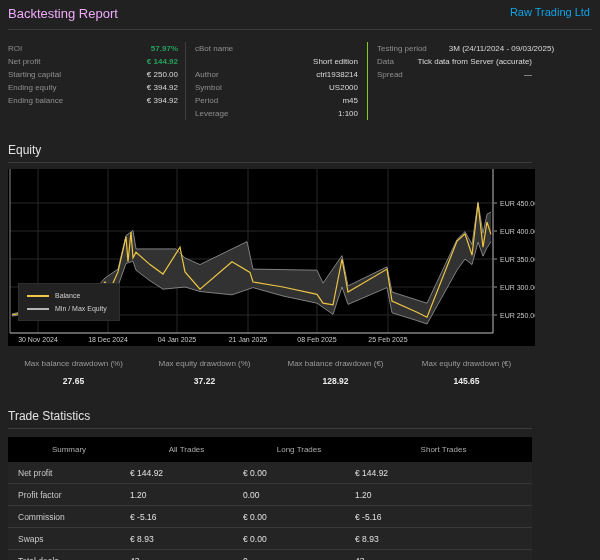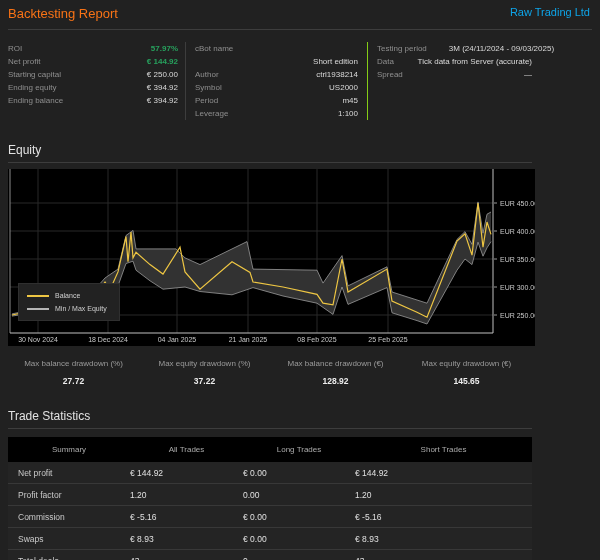--- a/index.html
+++ b/index.html
@@ -5,21 +5,21 @@
   html,body{margin:0;padding:0;}
   body{
     width:600px;height:560px;overflow:hidden;
     background:#212121;
     font-family:"Liberation Sans",sans-serif;
   }
   .page{position:relative;width:600px;height:560px;}
 
   
   .topbar{display:flex;justify-content:space-between;align-items:flex-start;padding:6px 10px 0 8px;}
-  .title-main{font-size:13px;color:#f97316;}
+  .title-main{font-size:13px;color:#f0abfc;}
   .company{font-size:11px;color:#0ea5e9;}
   .divider-full{height:1px;background:#3d3d3d;margin:8px 8px 0 8px;}
 
   
   .stats{display:flex;margin:12px 0 0 8px;font-size:8px;line-height:13px;}
   .col-a{width:170px;padding-right:7px;border-right:1px solid #3d3d3d;}
   .col-b{width:163px;padding:0 9px;border-right:1px solid #84cc16;}
   .col-c{width:155px;padding-left:9px;}
   .stat-row{display:flex;justify-content:space-between;gap:16px;}
   .stat-label{color:#8f8f8f;white-space:nowrap;}
@@ -174,21 +174,21 @@
         <div class="legend-item">
           <span class="legend-line" style="background: rgb(181, 181, 181);"></span>
           <span class="legend-text">Min / Max Equity</span>
         </div>
       </div>
   </div>
 
   <div class="drawdowns" id="drawdowns">
       <div class="dd-item">
         <div class="dd-label">Max balance drawdown (%)</div>
-        <div class="dd-value">27.72</div>
+        <div class="dd-value">27.65</div>
       </div>
       <div class="dd-item">
         <div class="dd-label">Max equity drawdown (%)</div>
         <div class="dd-value">37.22</div>
       </div>
       <div class="dd-item">
         <div class="dd-label">Max balance drawdown (€)</div>
         <div class="dd-value">128.92</div>
       </div>
       <div class="dd-item">

